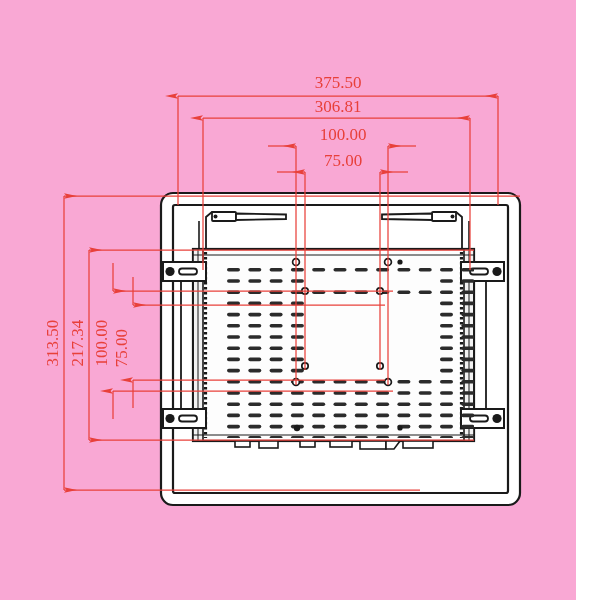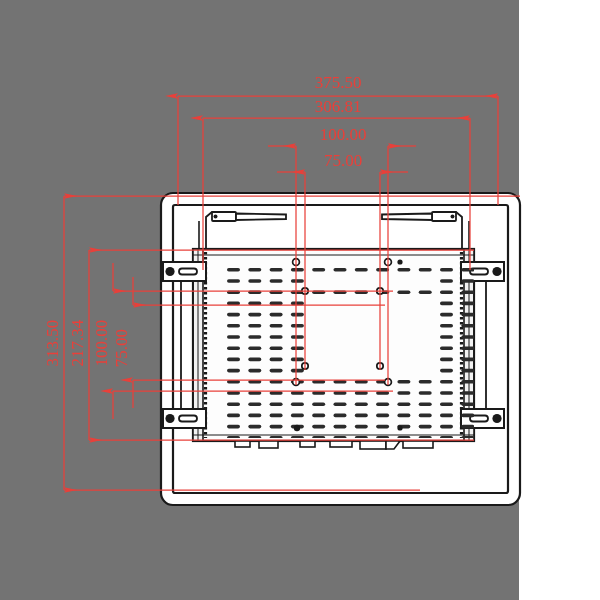--- a/index.html
+++ b/index.html
@@ -1,18 +1,18 @@
 <!DOCTYPE html>
 <html><head>
 <meta charset="utf-8">
 <style>
   html,body{margin:0;padding:0;background:#ffffff;}
   body{width:600px;height:600px;overflow:hidden;
        font-family:"Liberation Serif", serif;}
-  #stage{position:relative;width:519px;height:600px;background:#737373;text-align:center;}
+  #stage{position:relative;width:576px;height:600px;background:#f9a8d4;text-align:center;}
   svg{display:block;}
   .dimtext{font-family:"Liberation Serif", serif;font-size:17px;fill:#e8403a;}
 </style>
 </head>
 <body>
 
 <div id="stage">
 <svg width="600" height="600" viewBox="0 0 600 600">
 
   <defs>

